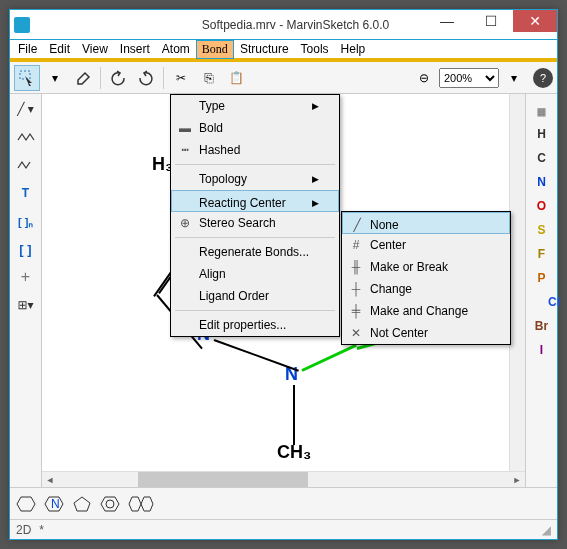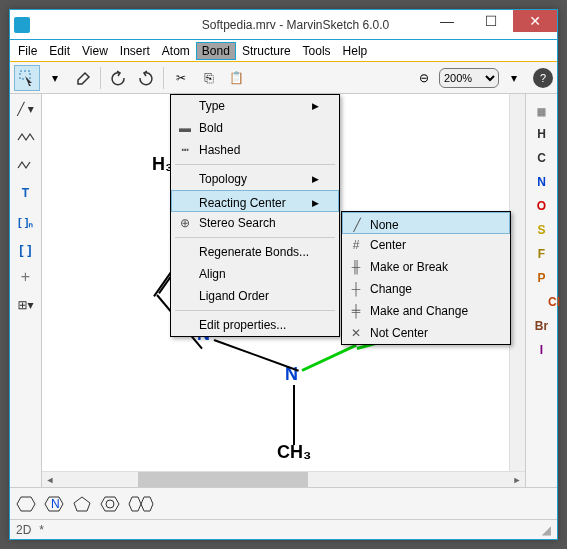--- a/index.html
+++ b/index.html
@@ -4,39 +4,39 @@
 <style>
 * { box-sizing: border-box; margin: 0; padding: 0; font-family: "Segoe UI", Tahoma, sans-serif; font-size: 12px; }
 body { background: #555; width: 567px; height: 549px; overflow: hidden; }
 .window { width: 549px; height: 531px; margin: 9px; background: #fff; border: 1px solid #1ea1d1; box-shadow: 0 0 8px rgba(0,0,0,.3); display: flex; flex-direction: column; }
 .titlebar { height: 30px; background: #fff; border-bottom: 1px solid #1ea1d1; display: flex; align-items: center; padding: 0 4px; position: relative; }
 .titlebar .appicon { width: 16px; height: 16px; background: #1ea1d1; border-radius: 2px; margin-right: 8px; }
 .titlebar .title { flex: 1; text-align: center; color: #333; font-size: 12px; }
 .winbtns { display: flex; position: absolute; right: 0; top: 0; }
 .winbtn { width: 44px; height: 22px; display: flex; align-items: center; justify-content: center; font-size: 14px; color: #333; cursor: default; }
 .winbtn.close { background: #c75050; color: #fff; width: 44px; height: 22px; }
-.menubar { height: 22px; background: #fff; border-bottom: 1px solid #eab308; display: flex; align-items: center; padding: 0 2px; }
+.menubar { height: 22px; background: #fff; border-bottom: 4px solid #eab308; display: flex; align-items: flex-start; padding: 0 2px; }
 .menuitem { padding: 2px 6px; cursor: default; }
-.menuitem.active { background: #a3a3a3; border: 1px solid #1ea1d1; padding: 1px 5px; }
+.menuitem.active { background: #fdba74; border: 1px solid #1ea1d1; padding: 1px 5px; font-family: Liberation Serif, serif; }
 .toolbar { height: 32px; background: #f5f5f5; border-bottom: 1px solid #ccc; display: flex; align-items: center; padding: 0 4px; gap: 2px; }
 .tbtn { width: 26px; height: 26px; display: flex; align-items: center; justify-content: center; border: 1px solid transparent; cursor: default; }
 .tbtn.sel { background: #cce8f5; border: 1px solid #7fb8d6; }
 .tbtn svg { width: 16px; height: 16px; }
 .zoom { margin-left: auto; display: flex; align-items: center; gap: 2px; }
-.zoom select { font-size: 11px; width: 60px; height: 20px; border-radius: 6px; }
+.zoom select { font-size: 11px; width: 60px; height: 20px; }
 .helpbtn { width: 20px; height: 20px; background: #444; color: #fff; border-radius: 50%; display: flex; align-items: center; justify-content: center; font-size: 11px; margin-left: 4px; }
 .mainrow { flex: 1; display: flex; min-height: 0; position: relative; }
 .lsidebar { width: 32px; background: #f5f5f5; border-right: 1px solid #ccc; display: flex; flex-direction: column; align-items: center; padding-top: 4px; gap: 6px; }
 .lsbtn { width: 26px; height: 22px; display: flex; align-items: center; justify-content: center; color: #333; cursor: default; }
 .lsbtn.blue { color: #1060c0; font-weight: bold; }
 .canvas { flex: 1; background: #fff; position: relative; overflow: hidden; }
 .rsidebar { width: 32px; background: #f5f5f5; border-left: 1px solid #ccc; display: flex; flex-direction: column; align-items: center; padding-top: 12px; gap: 10px; font-weight: bold; }
 .elem { cursor: default; }
 .elem.H { color: #333; } .elem.C { color: #333; } .elem.N { color: #0040d0; } .elem.O { color: #d00000; }
-.elem.S { color: #c0a000; } .elem.F { color: #a08000; } .elem.P { color: #c06000; } .elem.Cl { color: #c2410c; padding-left: 25px; }
+.elem.S { color: #c0a000; } .elem.F { color: #a08000; } .elem.P { color: #c06000; } .elem.Cl { color: #1d4ed8; padding-left: 25px; }
 .elem.Br { color: #804020; } .elem.I { color: #800080; }
 .bottombar { height: 32px; background: #f5f5f5; border-top: 1px solid #ccc; display: flex; align-items: center; padding: 0 6px; gap: 8px; }
 .ring { width: 20px; height: 18px; }
 .statusbar { height: 20px; background: #f5f5f5; border-top: 1px solid #ccc; display: flex; align-items: center; padding: 0 6px; gap: 8px; font-size: 11px; color: #555; }
 .dropdown { position: absolute; background: #f0f0f0; border: 1px solid #000000; box-shadow: 2px 2px 4px rgba(0,0,0,.3); z-index: 100; min-width: 170px; }
 .dropdown .ditem { height: 22px; display: flex; align-items: center; padding: 0 20px 0 28px; position: relative; cursor: default; }
 .dropdown .ditem.hl { background: #cce8f5; border: 1px solid #7fb8d6; padding: 4px 19px 0 27px; height: 22px; }
 .dropdown .ditem .arrow { margin-left: auto; font-size: 9px; }
 .dropdown .sep { height: 1px; background: #ccc; margin: 3px 4px; }
 .dropdown .dicon { position: absolute; left: 6px; width: 16px; text-align: center; color: #555; }

